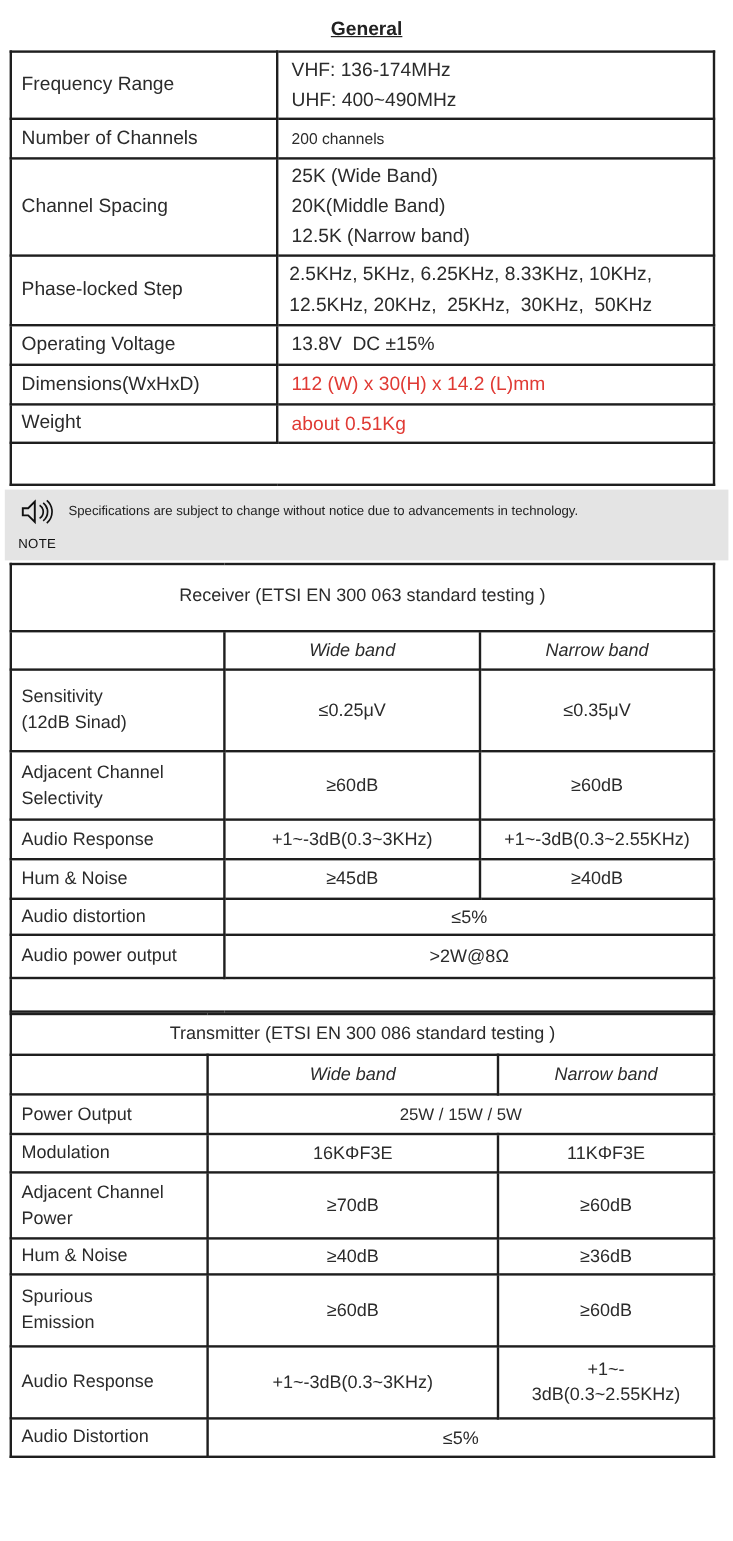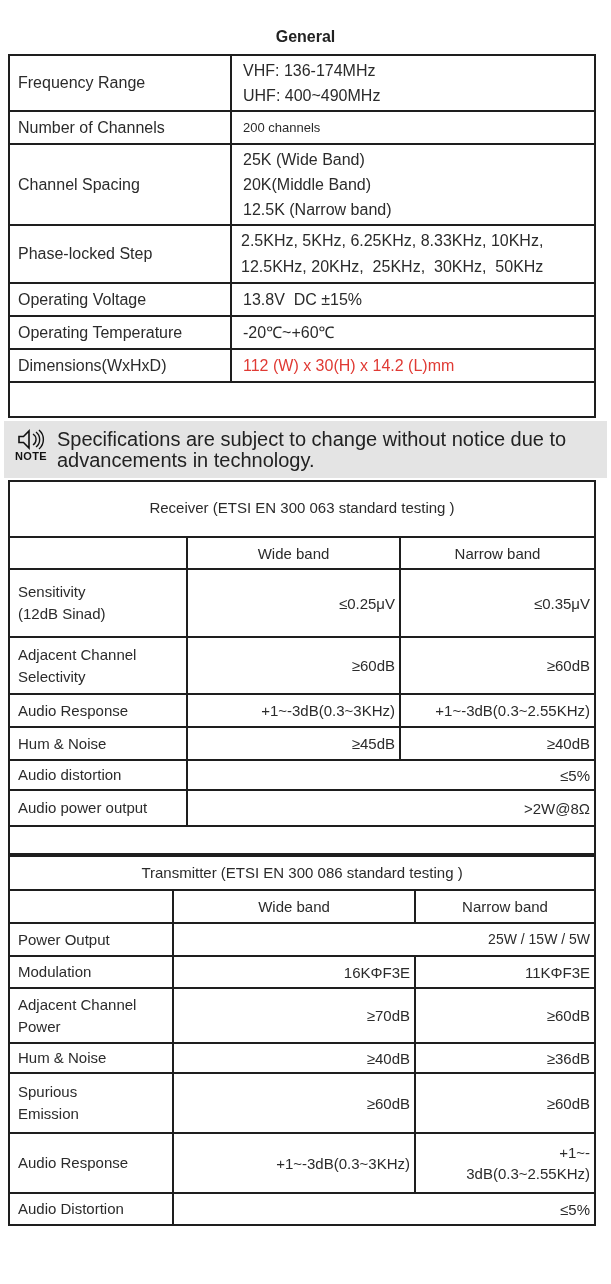--- a/index.html
+++ b/index.html
@@ -13,23 +13,24 @@
     width:611px;height:1284px;
     font-family:"Liberation Sans", sans-serif;
     color:#2b2b2b;
     position:relative;
     overflow:hidden;
   }
   .sec-heading{
     text-align:center;
     font-weight:bold;
     font-size:16px;
-    padding-top:28px;
+    padding-top:16px;
     padding-bottom:8px;
     color:#222;
+    text-decoration:underline;
   }
   table.tbl{
     border-collapse:collapse;
     table-layout:fixed;
     margin-left:8px;
     width:586px;
   }
   table.tbl td{
     border:2px solid var(--border);
     vertical-align:middle;
@@ -44,29 +45,30 @@
   td.val{
     font-size:16px;
     text-align:left;
     padding:2px 4px 2px 11px;
     line-height:25px;
   }
   td.val.small{font-size:13px;}
   td.val.red{color:var(--red);}
   td.cval{
     font-size:15px;
-    text-align:right;
+    text-align:center;
     padding:2px 4px;
     line-height:21px;
   }
   td.cval.small{font-size:14px;}
   td.hdr{
     font-size:15px;
     text-align:center;
     padding:2px 4px;
+    font-style:italic;
   }
   td.ttl{
     font-size:15px;
     text-align:center;
     vertical-align:bottom;
     padding:2px 4px 6px 4px;
   }
   td.ttl.mid{vertical-align:middle;padding-bottom:4px;}
   .rxtx td.lbl{font-size:15px;}
   
@@ -78,28 +80,28 @@
     align-items:flex-start;
     padding:7px 8px 7px 7px;
   }
   .note-badge{
     flex:0 0 40px;
     text-align:center;
     line-height:1;
   }
   .note-badge svg{display:block;margin:1px auto 0 auto;}
   .note-label{
-    font-weight:bold;
+    font-weight:normal;
     font-size:11px;
     color:#111;
-    margin-top:1px;
+    margin-top:12px;
     letter-spacing:.3px;
   }
   .note-text{
-    font-size:20px;
+    font-size:11px;
     line-height:21px;
     padding-left:6px;
     padding-top:1px;
     max-width:535px;
     color:#222;
   }
 </style>
 </head>
 <body>
 
@@ -131,26 +133,26 @@
       <tr style="height:55px">
         <td class="lbl">Phase-locked Step</td>
         <td class="val" style="line-height:26px;padding-left:9px">2.5KHz, 5KHz, 6.25KHz, 8.33KHz, 10KHz,
 12.5KHz, 20KHz,  25KHz,  30KHz,  50KHz</td>
       </tr>
       <tr style="height:33px">
         <td class="lbl">Operating Voltage</td>
         <td class="val">13.8V  DC ±15%</td>
       </tr>
       <tr style="height:33px">
-        <td class="lbl">Operating Temperature</td>
-        <td class="val">-20℃~+60℃</td>
-      </tr>
-      <tr style="height:33px">
         <td class="lbl">Dimensions(WxHxD)</td>
         <td class="val red">112 (W) x 30(H) x 14.2 (L)mm</td>
+      </tr>
+      <tr style="height:32px">
+        <td class="lbl">Weight</td>
+        <td class="val red">about 0.51Kg</td>
       </tr>
       <tr style="height:35px">
         <td colspan="2"></td>
       </tr>
     </tbody>
   </table>
 
   <div class="note">
     <div class="note-badge">
       <svg width="28" height="21" viewBox="0 0 28 21">

